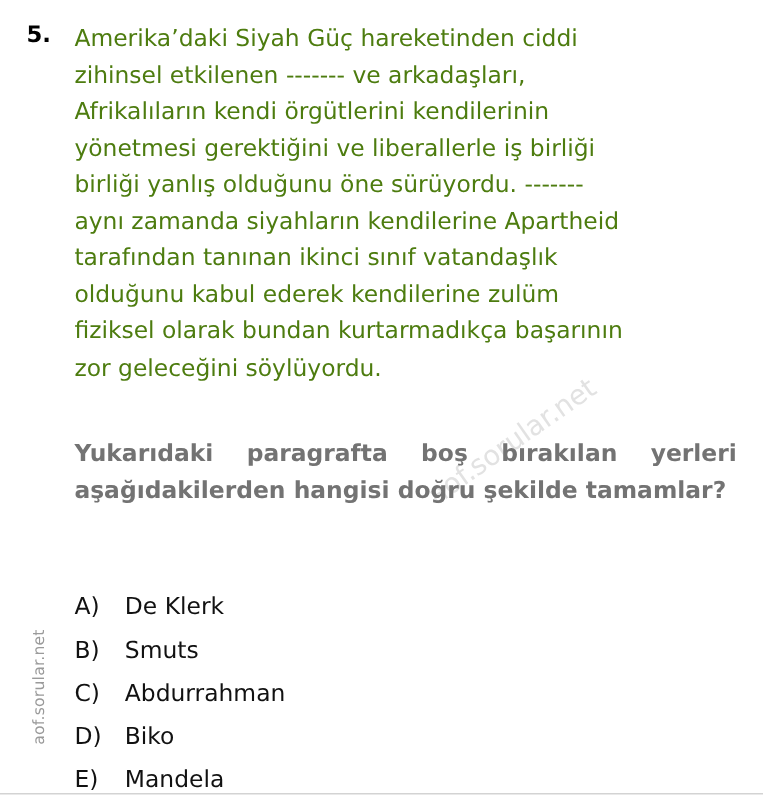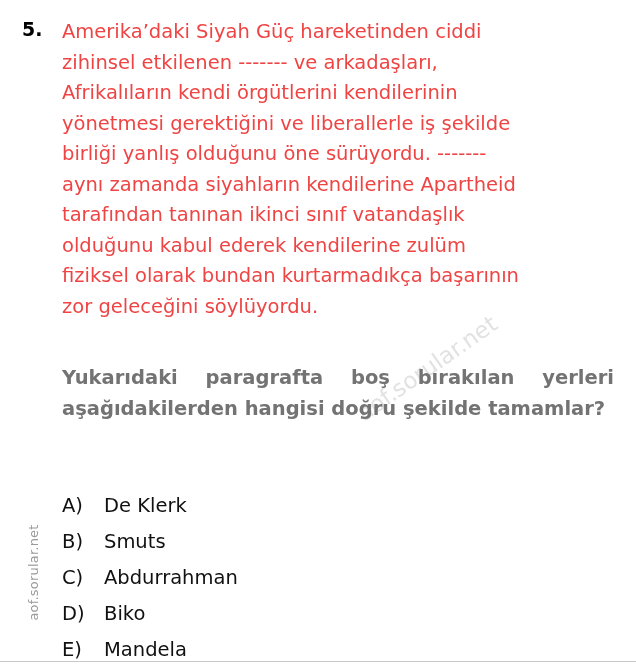--- a/index.html
+++ b/index.html
@@ -65,21 +65,21 @@
 
   .q-body {
     position: absolute;
     left: 62px;
     top: 17px;
     width: 552px;
     font-size: 19.5px;
     line-height: 30.5px;
     text-align: justify;
     text-justify: inter-word;
-    color: #ef4444;
+    color: #4d7c0f;
   }
   
   .q-body .just-line {
     display: block;
     text-align: justify;
   }
 
   .q-prompt {
     position: absolute;
     left: 62px;
@@ -129,21 +129,21 @@
 <div class="page">
 
   <div class="side-watermark">aof.sorular.net</div>
 
   <div class="q-number">5.</div>
 
   <div class="q-body">
     <span class="just-line">Amerika’daki Siyah Güç hareketinden ciddi</span>
     <span class="just-line">zihinsel etkilenen ------- ve arkadaşları,</span>
     <span class="just-line">Afrikalıların kendi örgütlerini kendilerinin</span>
-    <span class="just-line">yönetmesi gerektiğini ve liberallerle iş şekilde</span>
+    <span class="just-line">yönetmesi gerektiğini ve liberallerle iş birliği</span>
     <span class="just-line">birliği yanlış olduğunu öne sürüyordu. -------</span>
     <span class="just-line">aynı zamanda siyahların kendilerine Apartheid</span>
     <span class="just-line">tarafından tanınan ikinci sınıf vatandaşlık</span>
     <span class="just-line">olduğunu kabul ederek kendilerine zulüm</span>
     <span class="just-line">fiziksel olarak bundan kurtarmadıkça başarının</span>
     <span class="just-line" style="text-align:left;">zor geleceğini söylüyordu.</span>
   </div>
 
   <div class="diag-watermark">aof.sorular.net</div>
 

